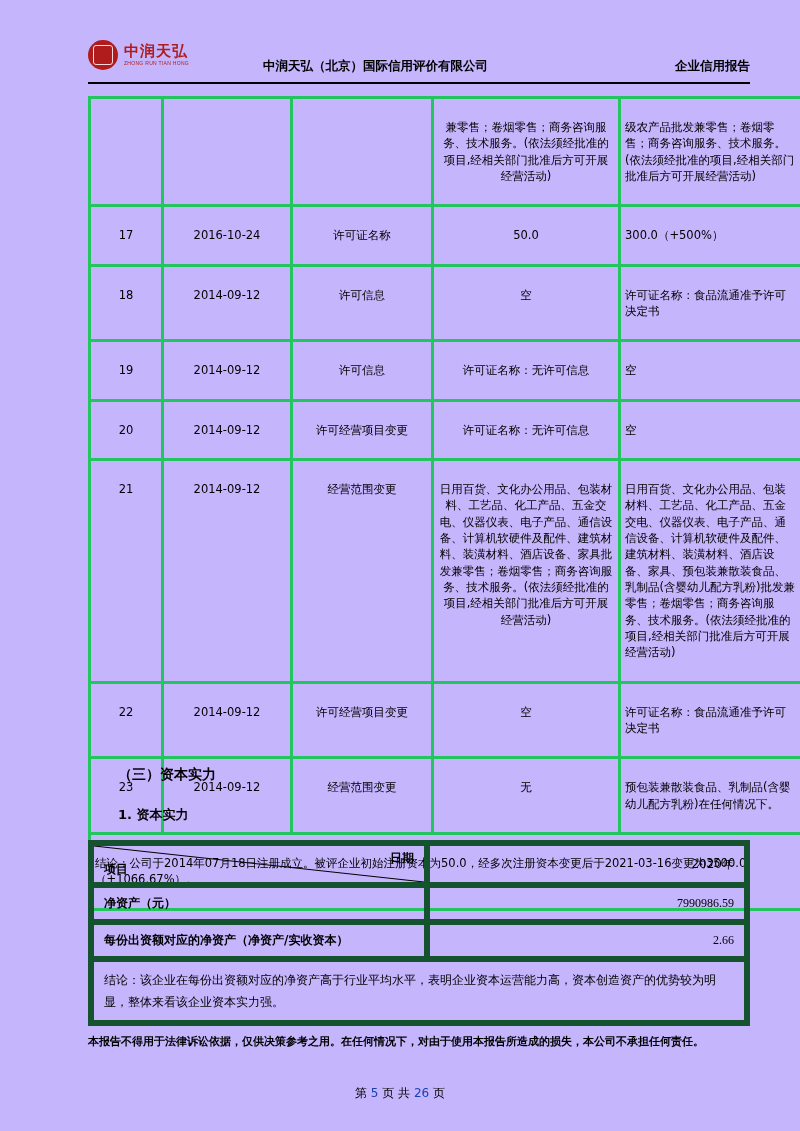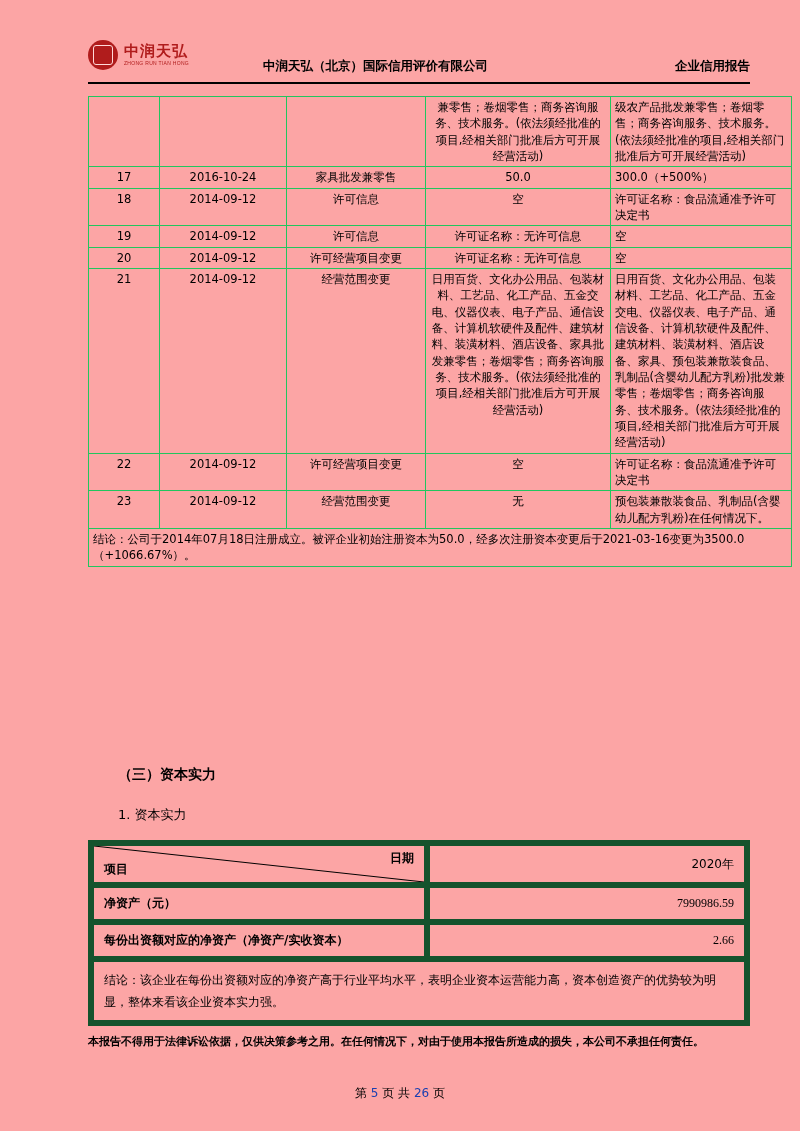--- a/index.html
+++ b/index.html
@@ -7,21 +7,21 @@
     padding: 0;
     background: #bfbfbf;
   }
   body {
     font-family: "DejaVu Sans", "Liberation Sans", sans-serif;
   }
   .page {
     position: relative;
     width: 800px;
     height: 1131px;
-    background: #fca5a5;
+    background: #c4b5fd;
     margin: 0 auto;
     overflow: hidden;
     box-sizing: border-box;
   }
   
   .header {
     position: absolute;
     left: 88px;
     top: 30px;
     width: 662px;
@@ -106,24 +106,24 @@
     top: 96px;
     width: 662px;
   }
   table.hist {
     border-collapse: collapse;
     width: 662px;
     table-layout: fixed;
     font-family: "DejaVu Sans", sans-serif;
   }
   table.hist td {
-    border: 1px solid #22c55e;
+    border: 3px solid #22c55e;
     font-size: 11.5px;
     line-height: 1.42;
-    padding: 2px 4px;
+    padding: 20px 4px;
     vertical-align: top;
     color: #000;
   }
   td.c-num { width: 62px; text-align: center; vertical-align: middle;}
   td.c-date { width: 118px; text-align: center; vertical-align: middle;}
   td.c-item { width: 130px; text-align: center; vertical-align: middle;}
   td.c-before { width: 176px; text-align: center; }
   td.c-after { width: 172px; text-align: left; }
   td.mid { vertical-align: middle; margin-top: 45px; }
 
@@ -140,21 +140,21 @@
     left: 118px;
     font-size: 14px;
     font-weight: bold;
     font-family: "DejaVu Sans", sans-serif;
     color: #000;
   }
   .h-sub {
     position: absolute;
     left: 118px;
     font-size: 13px;
-    font-weight: normal;
+    font-weight: bold;
     font-family: "DejaVu Sans", sans-serif;
     color: #000;
   }
 
   
   .cap-wrap {
     position: absolute;
     left: 88px;
     width: 662px;
   }
@@ -258,21 +258,21 @@
           <tr>
         <td class="c-num"></td>
         <td class="c-date"></td>
         <td class="c-item"></td>
         <td class="c-before">兼零售；卷烟零售；商务咨询服务、技术服务。(依法须经批准的项目,经相关部门批准后方可开展经营活动)</td>
         <td class="c-after">级农产品批发兼零售；卷烟零售；商务咨询服务、技术服务。(依法须经批准的项目,经相关部门批准后方可开展经营活动)</td>
       </tr>
       <tr>
         <td class="c-num">17</td>
         <td class="c-date">2016-10-24</td>
-        <td class="c-item">家具批发兼零售</td>
+        <td class="c-item">许可证名称</td>
         <td class="c-before mid">50.0</td>
         <td class="c-after mid">300.0（+500%）</td>
       </tr>
       <tr>
         <td class="c-num">18</td>
         <td class="c-date">2014-09-12</td>
         <td class="c-item">许可信息</td>
         <td class="c-before mid">空</td>
         <td class="c-after mid">许可证名称：食品流通准予许可决定书</td>
       </tr>

